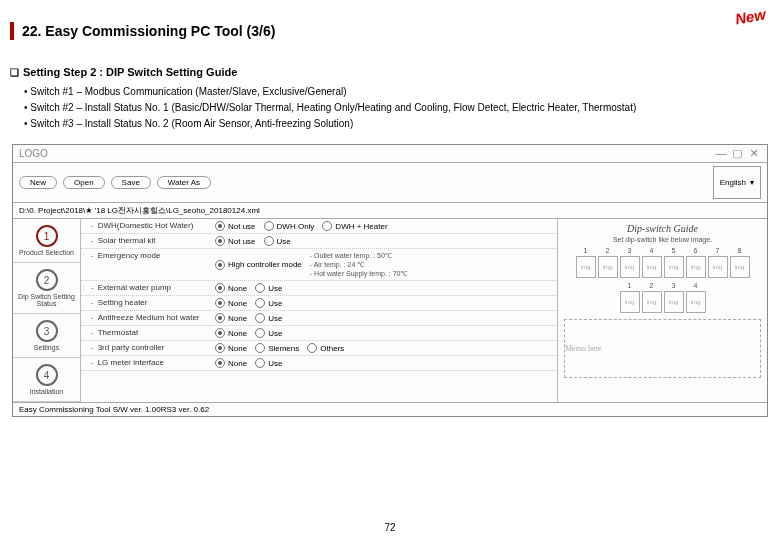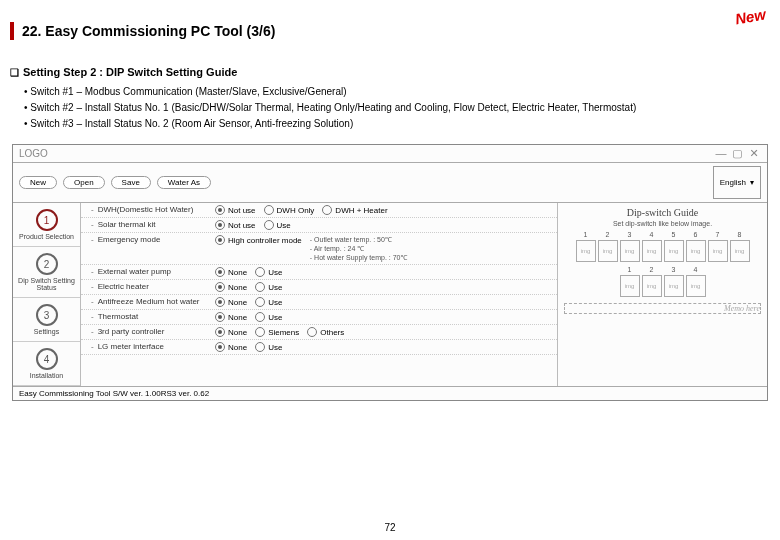--- a/index.html
+++ b/index.html
@@ -21,32 +21,32 @@
   .main-grid { display: grid; grid-template-columns: 68px 1fr 210px; }
   .left-col { border-right: 1px solid #bbb; }
   .step-box { text-align: center; padding: 6px 2px; border-bottom: 1px solid #ccc; }
   .step-circle { width: 22px; height: 22px; border: 2px solid #666; border-radius: 50%; margin: 0 auto 2px; display: flex; align-items: center; justify-content: center; font-size: 10px; color: #555; }
   .step-circle.active { border-color: #8b1a1a; color: #8b1a1a; }
   .step-label { font-size: 7px; color: #444; }
   .mid-col { }
   .row { display: flex; align-items: flex-start; padding: 2px 4px; border-bottom: 1px dotted #ccc; font-size: 8px; }
   .row-label { width: 130px; padding-left: 6px; color: #333; display: flex; gap: 4px; }
   .dash { color: #666; }
-  .opts { display: flex; flex-wrap: wrap; gap: 4px; align-items: flex-start; flex: 1; }
+  .opts { display: flex; flex-wrap: wrap; gap: 4px; align-items: center; flex: 1; }
   .radio { width: 10px; height: 10px; border: 1px solid #777; border-radius: 50%; display: inline-flex; align-items: center; justify-content: center; }
   .radio.sel::after { content: ""; width: 4px; height: 4px; background: #555; border-radius: 50%; }
   .opt { display: flex; align-items: center; gap: 3px; }
   .subinfo { font-size: 7px; color: #555; padding-left: 4px; line-height: 1.3; }
   .right-col { border-left: 1px solid #bbb; padding: 4px 6px; }
-  .guide-title { font-size: 10px; text-align: center; font-family: Georgia, serif; color: #444; }
+  .guide-title { font-style: italic; font-size: 10px; text-align: center; font-family: Georgia, serif; color: #444; }
   .guide-sub { font-size: 7px; text-align: center; margin: 2px 0 4px; color: #555; }
   .dip-row { display: flex; gap: 2px; justify-content: center; margin-bottom: 2px; }
   .dip-num { width: 20px; text-align: center; font-size: 7px; color: #555; }
   .dip-img { width: 20px; height: 22px; border: 1px solid #aaa; font-size: 6px; display: flex; align-items: center; justify-content: center; color: #aaa; }
-  .memo { border: 1px dashed #aaa; text-align: right; font-size: 8px; color: #aaa; padding: 0 0; margin-top: 6px; font-style: italic; font-family: Georgia, serif; }
+  .memo { border: 1px dashed #aaa; text-align: left; font-size: 8px; color: #aaa; padding: 24px 0; margin-top: 6px; font-family: Georgia, serif; }
   .status-bar { display: flex; font-size: 8px; padding: 2px 6px; border-top: 1px solid #aaa; }
   .page-num { position: absolute; bottom: 7px; width: 100%; text-align: center; font-size: 10px; }
   .sq { font-size: 10px; margin-right: 4px; }
 </style>
 </head>
 <body>
 
 <div class="title-bar">
   <div class="title-accent"></div>
   <div class="title">22. Easy Commissioning PC Tool (3/6)</div>
@@ -74,20 +74,21 @@
   <div class="toolbar">
     <span class="btn">New</span>
     <span class="btn">Open</span>
     <span class="btn">Save</span>
     <span class="btn">Water As</span>
     <span class="lang">
         <span>English</span>
         <span>▾</span>
       </span>
   </div>
+  <div class="path-bar">D:\0. Project\2018\★ '18 LG전자시흥힐스\LG_seoho_20180124.xml</div>
 
   <div class="main-grid">
     <div class="left-col" id="left-col">
         <div class="step-box">
           <div class="step-circle active">1</div>
           <div class="step-label">Product Selection</div>
         </div>
         <div class="step-box">
           <div class="step-circle ">2</div>
           <div class="step-label">Dip Switch Setting Status</div>
@@ -171,21 +172,21 @@
               <span class="opt">
                 <span class="radio "></span>
                 <span>Use</span>
               </span>
             </div>
           </div>
         </div>
         <div class="row">
           <div class="row-label">
             <span class="dash">-</span>
-            <span>Electric heater</span>
+            <span>Setting heater</span>
           </div>
           <div class="opts">
             <div style="display: flex; gap: 8px; flex-wrap: wrap;">
               <span class="opt">
                 <span class="radio sel"></span>
                 <span>None</span>
               </span>
               <span class="opt">
                 <span class="radio "></span>
                 <span>Use</span>

